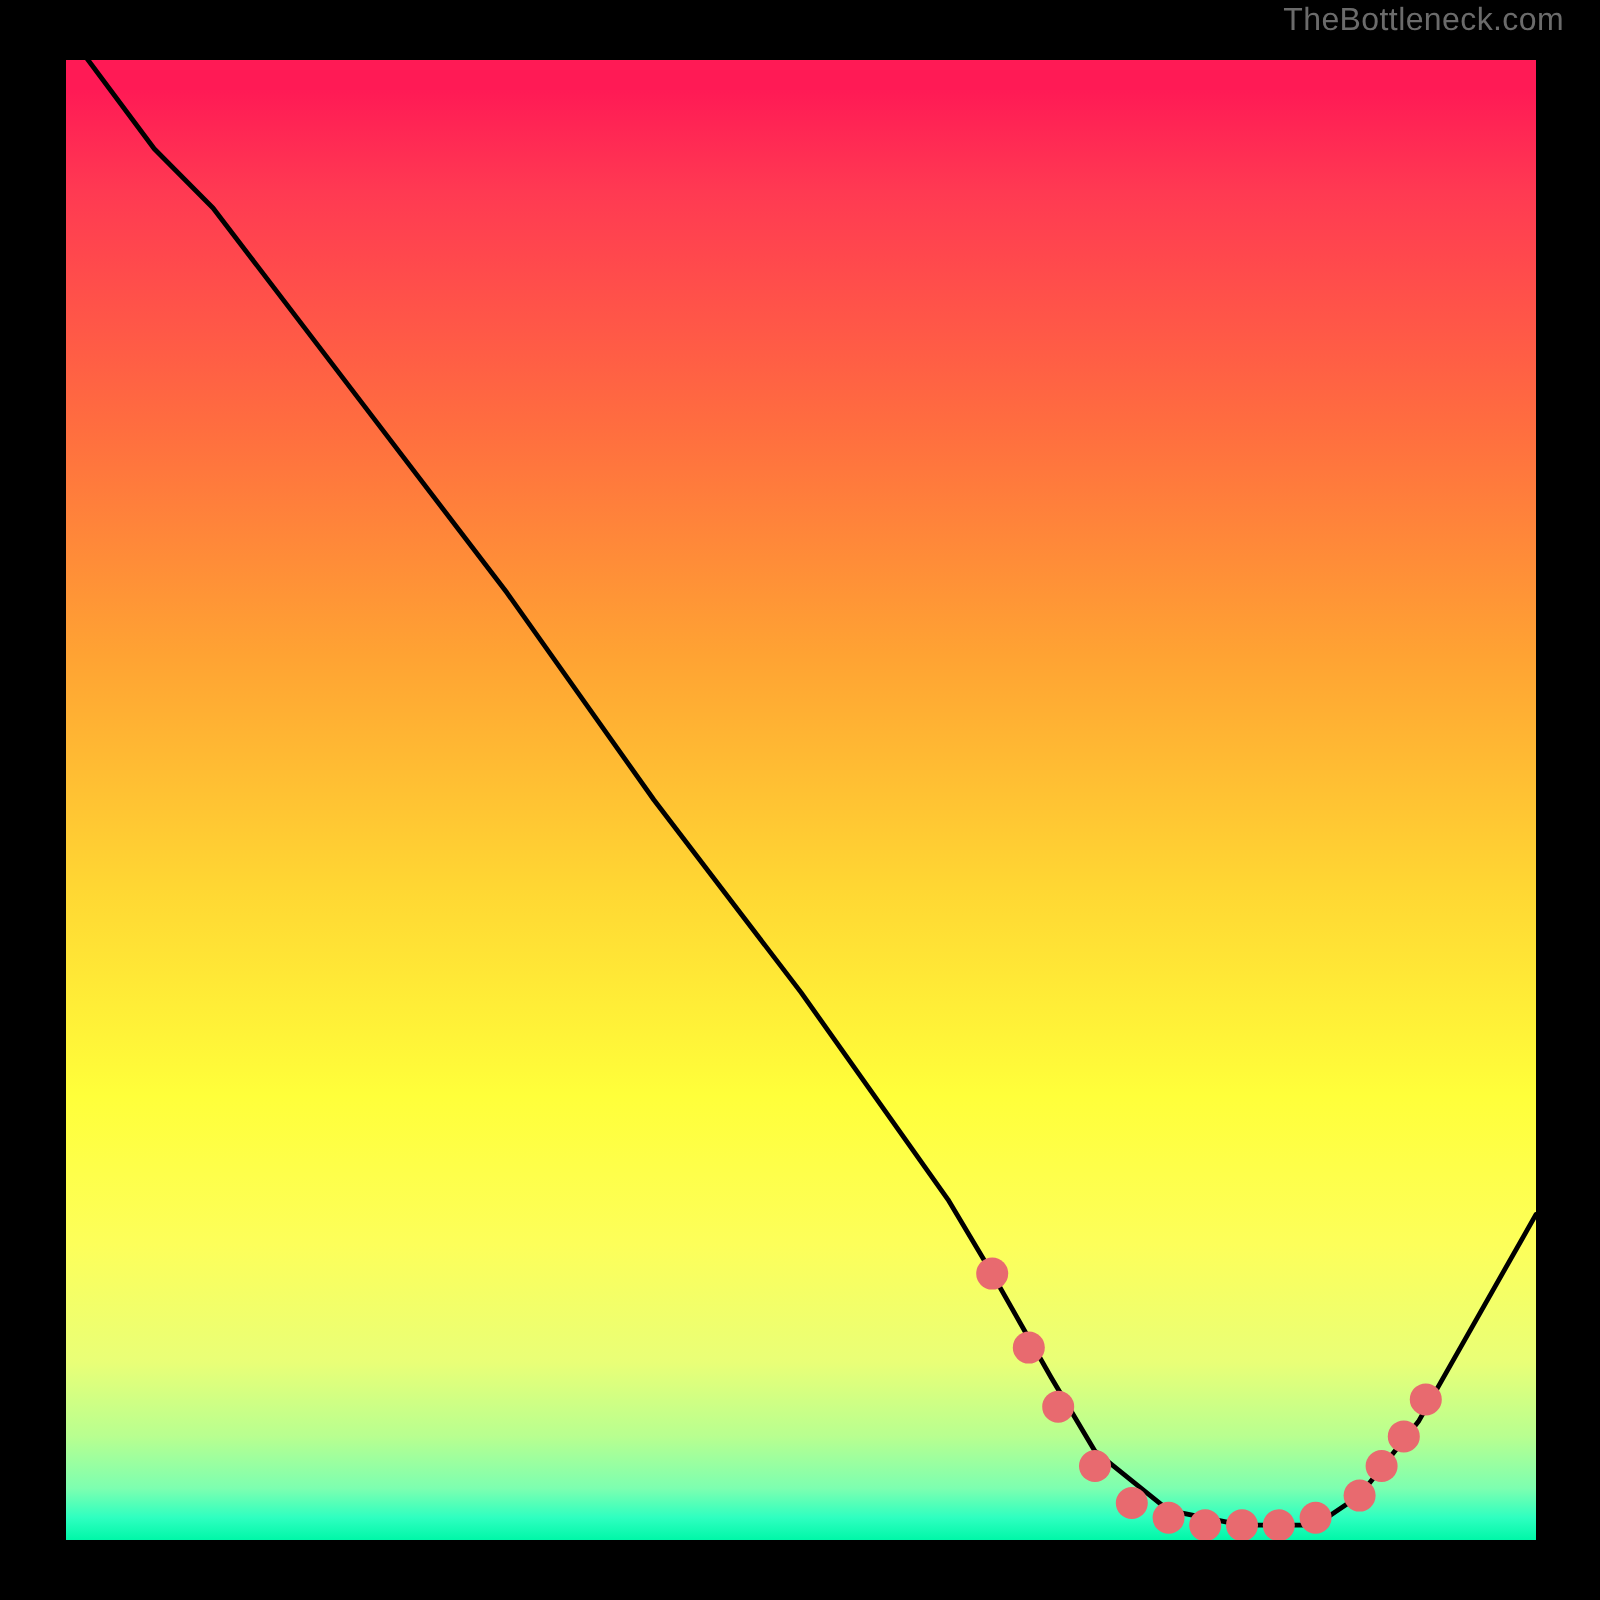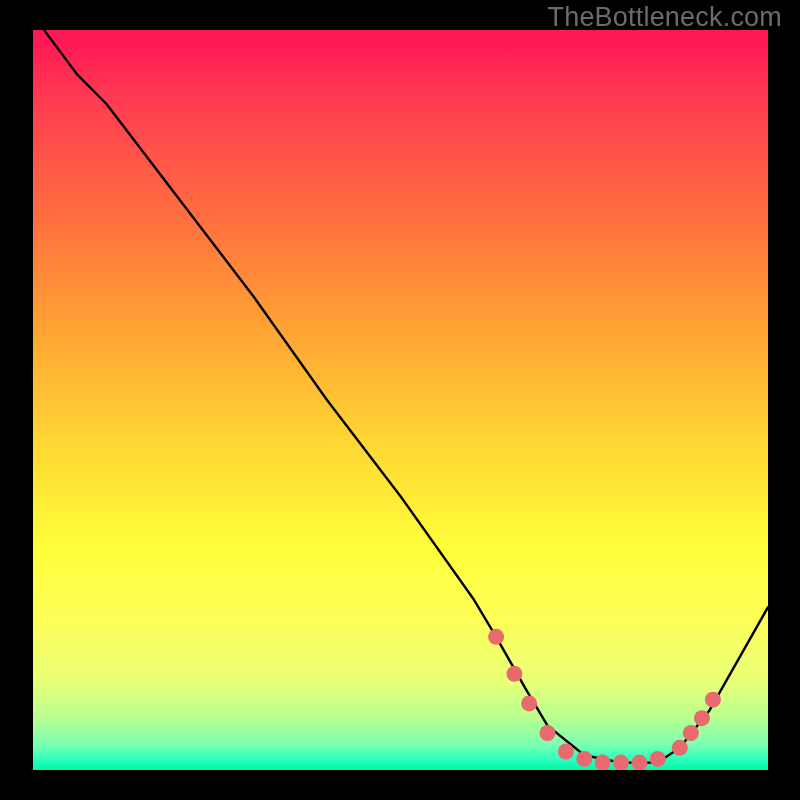--- a/index.html
+++ b/index.html
@@ -15,21 +15,21 @@
     position: relative;
     width: 800px;
     height: 800px;
     background: #000;
   }
   .watermark {
     position: absolute;
     top: 2px;
     right: 18px;
     color: #6b6b6b;
-    font-size: 27px;
+    font-size: 16px;
     font-weight: 400;
     letter-spacing: 0.2px;
     z-index: 50;
     user-select: none;
   }
   .plot-area {
     position: absolute;
     left: 33px;
     top: 30px;
     width: 735px;

